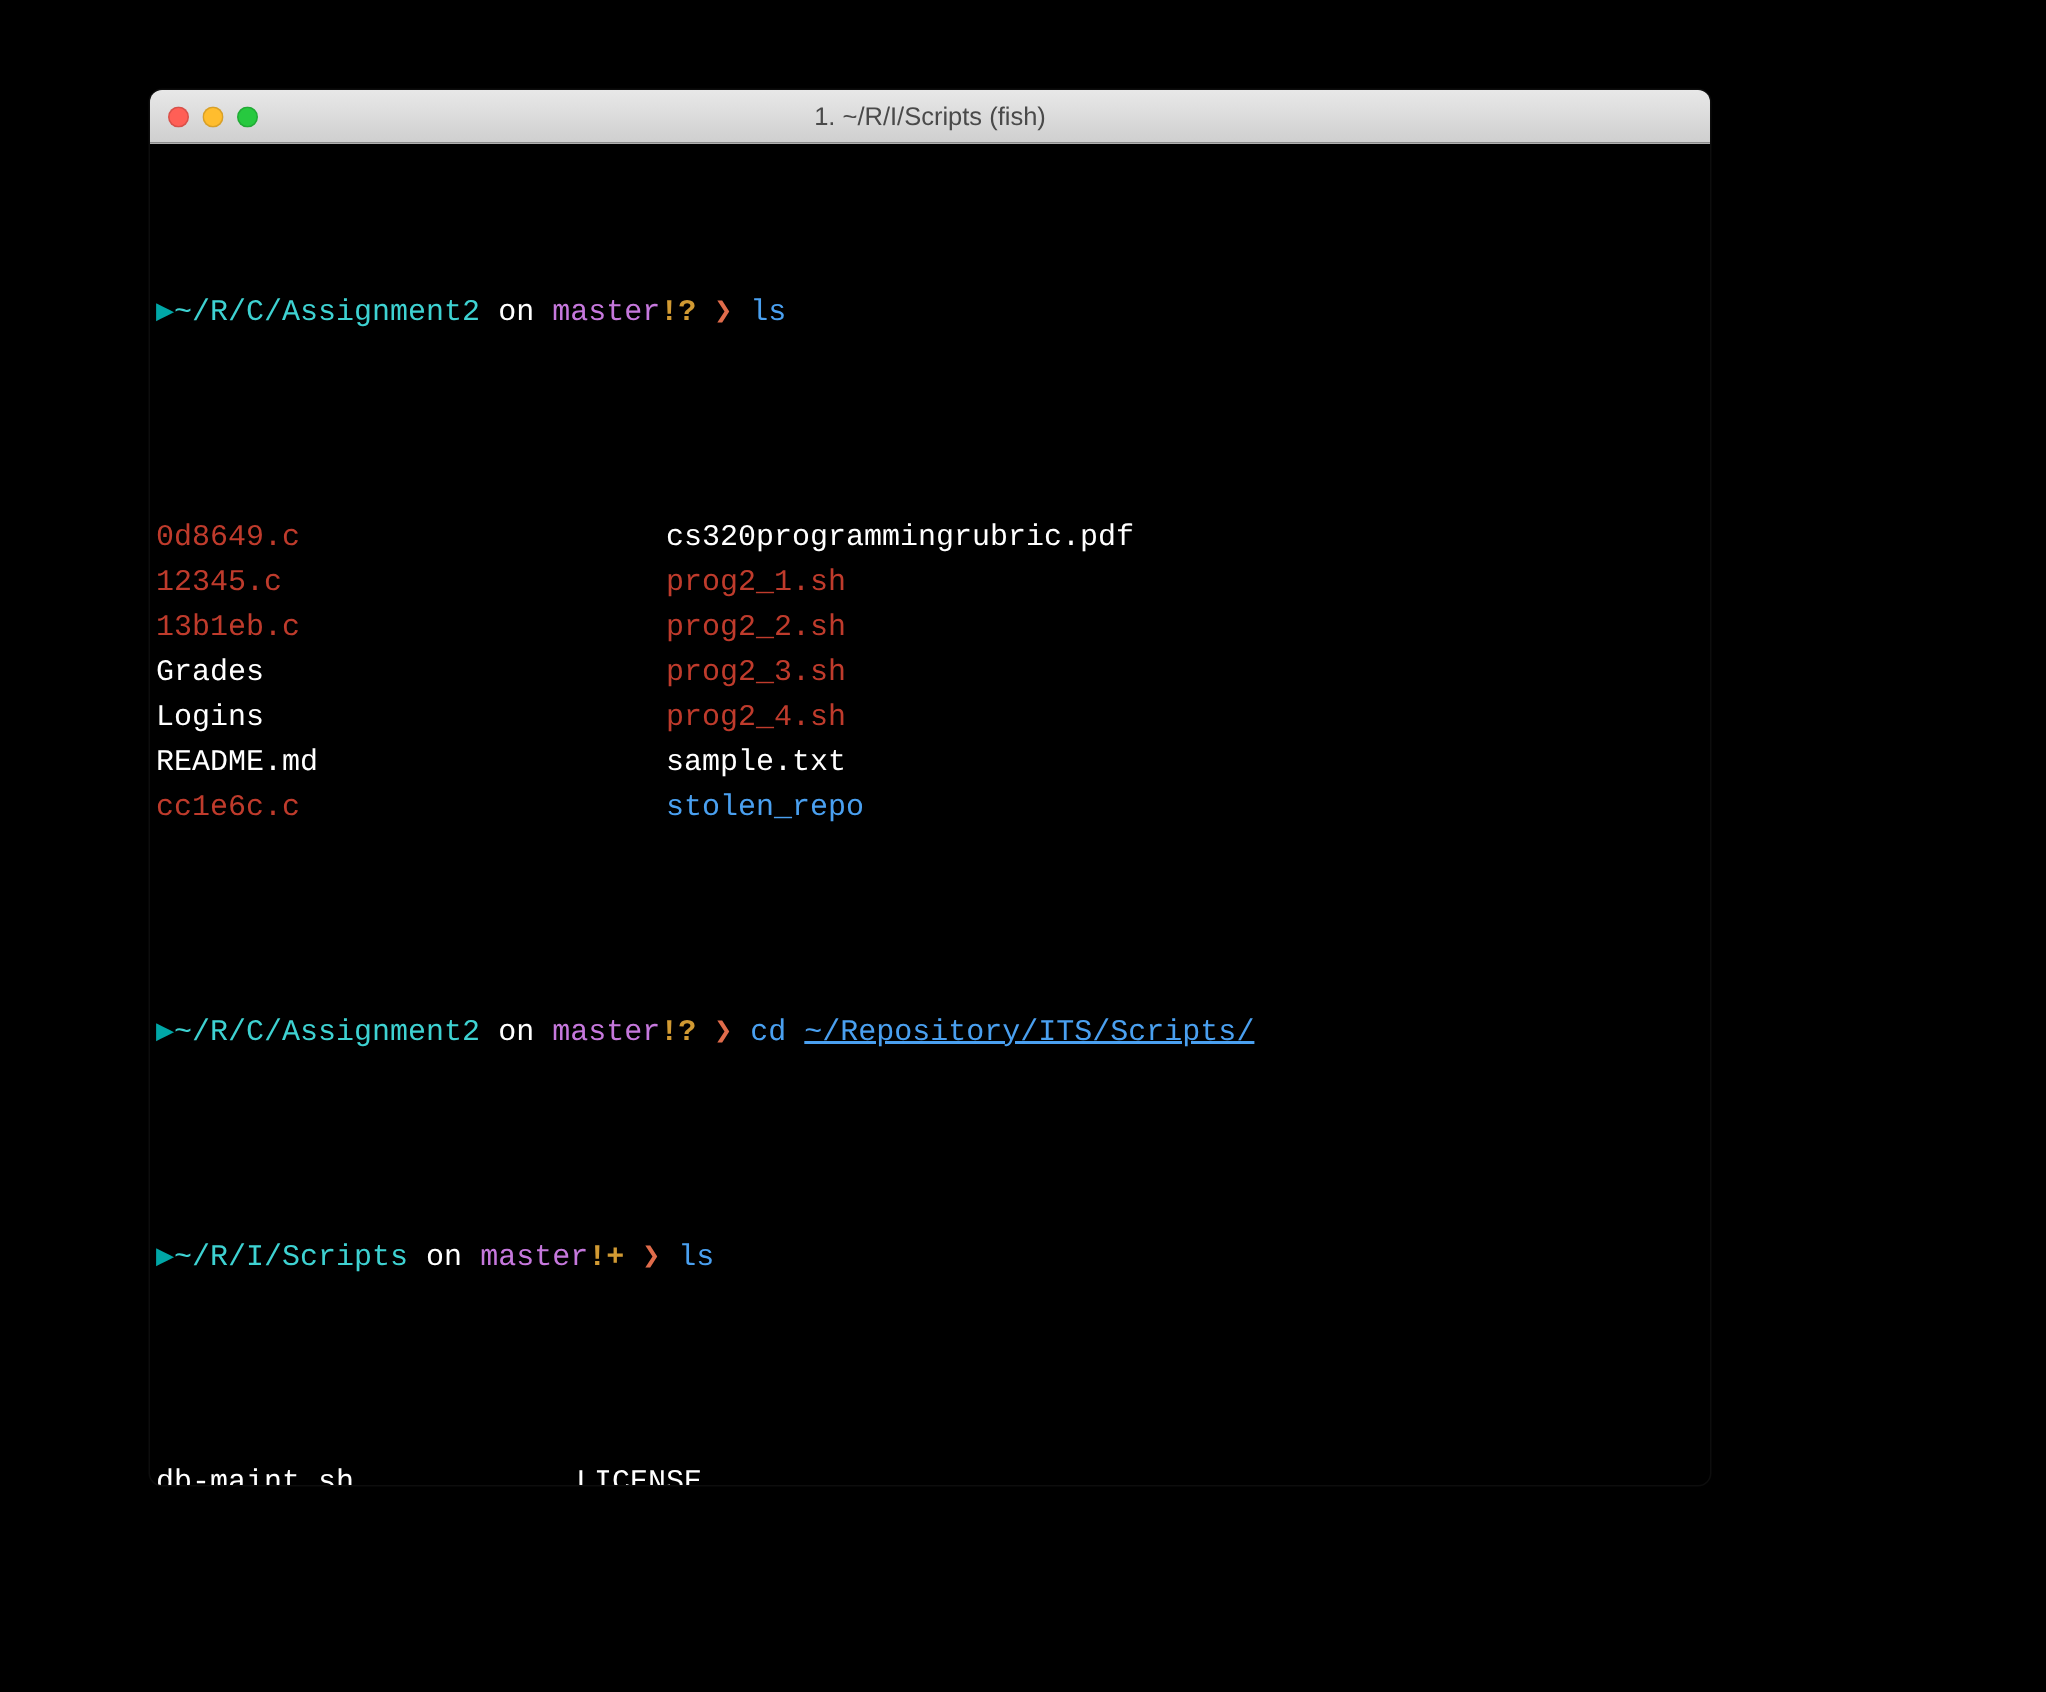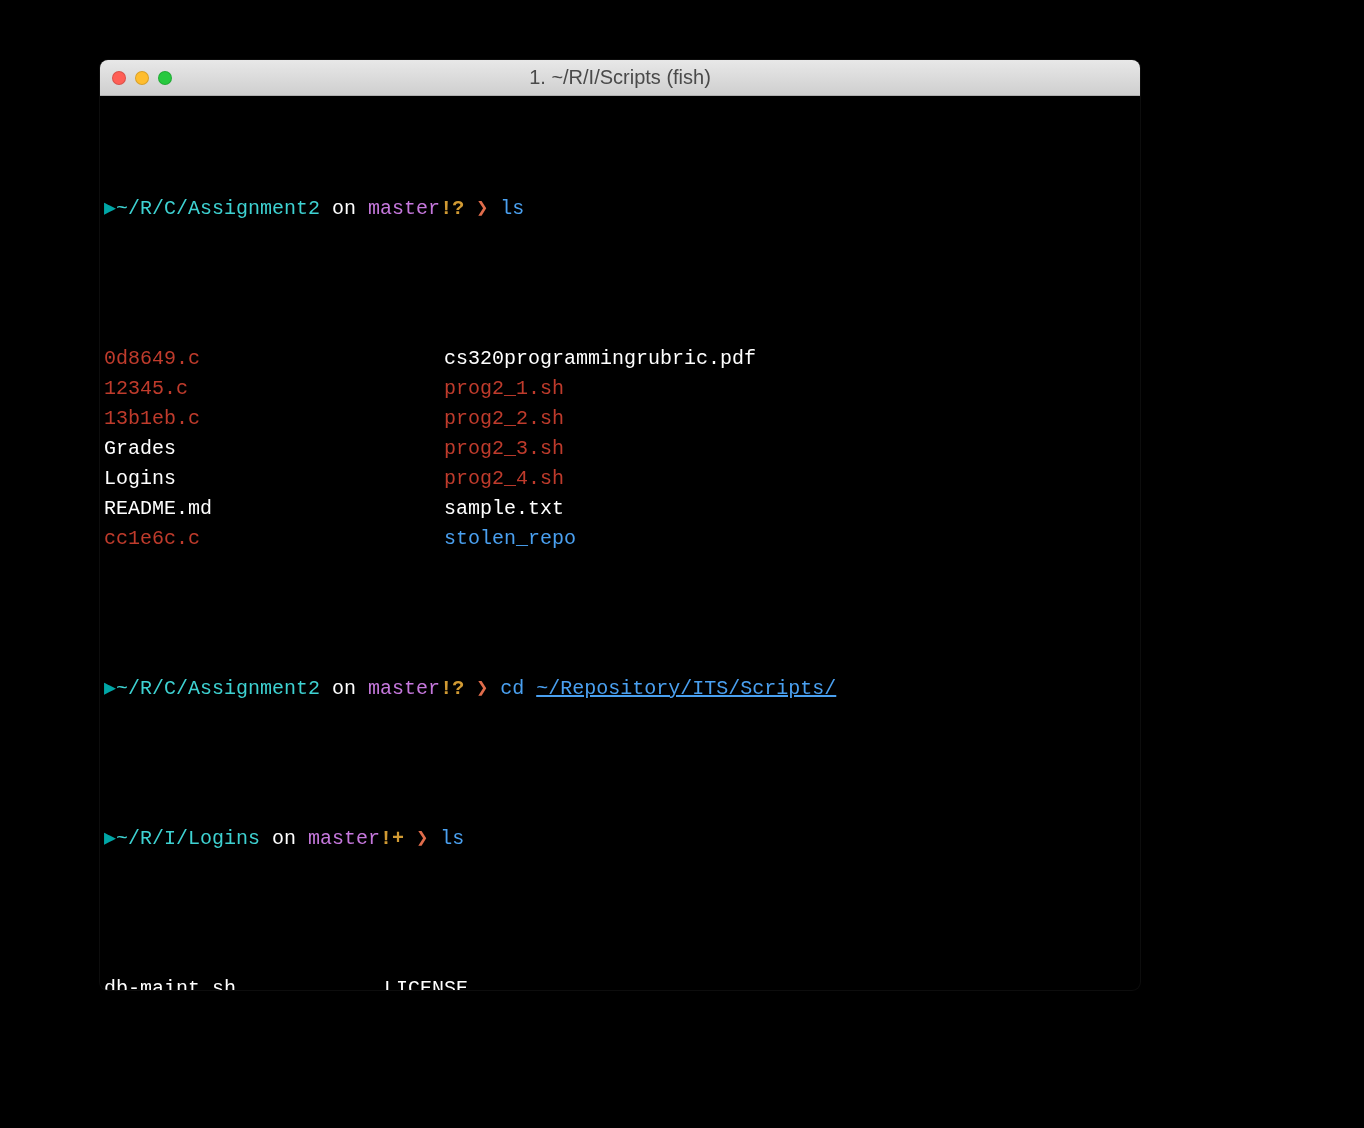--- a/index.html
+++ b/index.html
@@ -36,21 +36,21 @@
     width:14px; height:14px; border-radius:50%;
     border:1px solid rgba(0,0,0,0.15);
   }
   .red    { background:#ff5f56; }
   .yellow { background:#ffbd2e; }
   .green  { background:#27c93f; }
   .title {
     width:100%; text-align:center;
     color:#4a4a4a;
     font-family:-apple-system,Helvetica,Arial,sans-serif;
-    font-size:20px;
+    font-size:17px;
   }
   .term {
     padding:8px 4px 6px 4px;
     font-size:20px;
     line-height:30px;
     color:#fff;
     white-space:pre;
   }
   .cyan   { color:#00a7a7; }
   .tcyan  { color:#3ed2d2; }
@@ -87,21 +87,21 @@
     
     <span class="line"><span class="cyan prompt-chevron">▶</span><span class="tcyan">~/R/C/Assignment2</span><span class="grey"> on </span><span class="purple">master</span><span class="yellowt">!?</span><span class="redt prompt-chevron"> ❯ </span><span class="bluet">ls</span></span>
 
     
     <div class="ls-grid cols2" id="listing1"><span class="ls-cell c-red">0d8649.c</span><span class="ls-cell c-white">cs320programmingrubric.pdf</span><span class="ls-cell c-red">12345.c</span><span class="ls-cell c-red">prog2_1.sh</span><span class="ls-cell c-red">13b1eb.c</span><span class="ls-cell c-red">prog2_2.sh</span><span class="ls-cell c-white">Grades</span><span class="ls-cell c-red">prog2_3.sh</span><span class="ls-cell c-white">Logins</span><span class="ls-cell c-red">prog2_4.sh</span><span class="ls-cell c-white">README.md</span><span class="ls-cell c-white">sample.txt</span><span class="ls-cell c-red">cc1e6c.c</span><span class="ls-cell c-blue">stolen_repo</span></div>
 
     
     <span class="line"><span class="cyan prompt-chevron">▶</span><span class="tcyan">~/R/C/Assignment2</span><span class="grey"> on </span><span class="purple">master</span><span class="yellowt">!?</span><span class="redt prompt-chevron"> ❯ </span><span class="bluet">cd </span><span class="bluet uline">~/Repository/ITS/Scripts/</span></span>
 
     
-    <span class="line"><span class="cyan prompt-chevron">▶</span><span class="tcyan">~/R/I/Logins</span><span class="grey"> on </span><span class="purple">master</span><span class="yellowt">!+</span><span class="redt prompt-chevron"> ❯ </span><span class="bluet">ls</span></span>
+    <span class="line"><span class="cyan prompt-chevron">▶</span><span class="tcyan">~/R/I/Scripts</span><span class="grey"> on </span><span class="purple">master</span><span class="yellowt">!+</span><span class="redt prompt-chevron"> ❯ </span><span class="bluet">ls</span></span>
 
     
     <div class="ls-grid cols3" id="listing2"><span class="ls-cell c-white">db-maint.sh</span><span class="ls-cell c-white">LICENSE</span></div>
 
     
     
     
     
   </div>
 </div>

